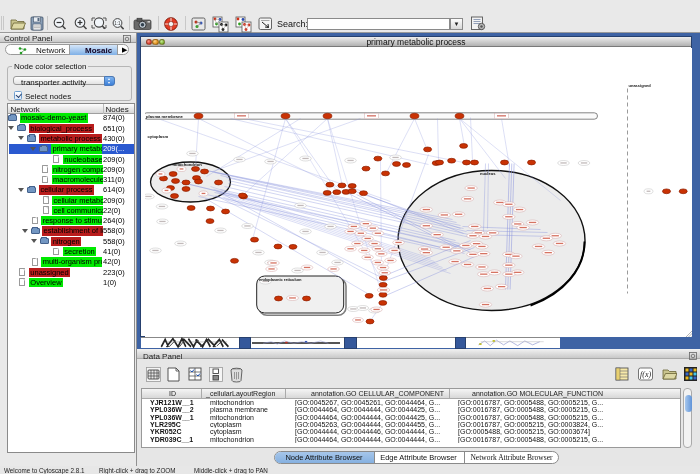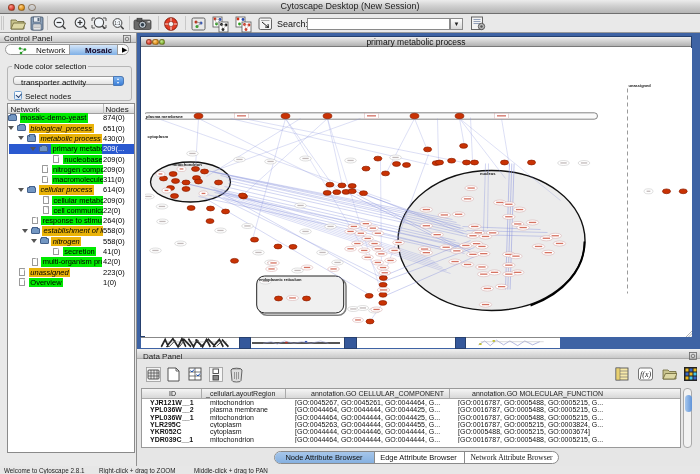--- a/index.html
+++ b/index.html
@@ -20,38 +20,38 @@
 #cpanel{left:0;top:33px;width:137px;height:433px;background:#e9e9e9;border-right:1px solid #909090;}
 #cpanel-hdr{left:0;top:0;width:136px;height:10px;background:linear-gradient(#f2f2f2,#c9c9c9);border-bottom:1px solid #9a9a9a;}
 #cpanel-hdr span{position:absolute;left:4px;top:1px;font-size:8px;color:#222;}
 #tabs{left:5px;top:11px;width:124px;height:11px;background:#fdfdfd;border:1px solid #9a9a9a;border-radius:5.5px;}
 #tab-mosaic{position:absolute;left:63px;top:0;width:49px;height:9.5px;background:linear-gradient(#d5e6f9,#7fb0e6);border-left:1px solid #9a9a9a;border-right:1px solid #9a9a9a;}
 #tabs .nt{position:absolute;left:30px;top:1px;font-size:8px;color:#111;}
 #tabs .mt{position:absolute;left:79px;top:1px;font-size:8px;font-weight:bold;color:#102;}
 #tabs .ar{position:absolute;left:116px;top:1px;font-size:7px;color:#000;}
 #grpbox{left:7px;top:32.5px;width:125px;height:35.5px;border:1px solid #b5b5b5;border-radius:3px;}
 #grpbox-lbl{position:absolute;left:4px;top:-5px;background:#e9e9e9;padding:0 2px;font-size:8px;color:#111;}
-#combo{position:absolute;left:5px;top:9px;width:111px;height:9.5px;background:linear-gradient(#ffffff,#e3e3e3);border:1px solid #999;border-radius:3px;}
+#combo{position:absolute;left:5px;top:9px;width:102px;height:9.5px;background:linear-gradient(#ffffff,#e3e3e3);border:1px solid #999;border-radius:3px;}
 #combo .txt{position:absolute;left:7px;top:1px;font-size:8px;color:#111;}
 #combo .step{position:absolute;right:-0.5px;top:-0.5px;width:10.5px;height:9.7px;background:linear-gradient(#7fb4ef,#3c7fd8);border:1px solid #4a79b8;border-radius:0 3px 3px 0;}
 #combo .step:before{content:"";position:absolute;left:3px;top:1.2px;border:1.8px solid transparent;border-bottom:2.2px solid #fff;border-top:none;}
 #combo .step:after{content:"";position:absolute;left:3px;bottom:1.2px;border:1.8px solid transparent;border-top:2.2px solid #fff;border-bottom:none;}
 #chk{left:13.5px;top:58px;width:8.5px;height:8.5px;background:linear-gradient(#fff,#dce9f8);border:1px solid #6f9fd0;border-radius:1.5px;}
 #chk:before{content:"";position:absolute;left:1.5px;top:1px;width:4px;height:2.5px;border-left:1.6px solid #223a66;border-bottom:1.6px solid #223a66;transform:rotate(-50deg);}
 #chk-lbl{left:25px;top:59px;font-size:8px;color:#111;}
 #treebox{left:6.5px;top:70px;width:128px;height:350px;background:#fff;border:1px solid #8a8a8a;}
 #tree-hdr{position:absolute;left:0;top:0;width:126.5px;height:9.5px;background:linear-gradient(#fdfdfd,#d7d7d7);border-bottom:1px solid #9f9f9f;font-size:8px;color:#222;}
 #tree-hdr .c1{position:absolute;left:3px;top:0.5px;}
 #tree-hdr .c2{position:absolute;left:98px;top:0.5px;}
 #tree-hdr .dv{position:absolute;left:95.5px;top:0;width:1px;height:9.5px;background:#bbb;}
 .trow{position:absolute;left:0;width:126.5px;height:10.27px;font-size:7.5px;}
 .trow .lbl{position:absolute;top:0.3px;height:9.3px;line-height:9.5px;padding:0 1.5px;white-space:nowrap;overflow:hidden;color:#000;}
 .trow .num{position:absolute;left:95.5px;top:0.3px;font-size:7.5px;line-height:9.5px;color:#000;}
 .g{background:#00ea00;}
-.r{background:#eab308;font-style:italic;}
+.r{background:#b91c1c;}
 .arrow{position:absolute;top:2.5px;width:0;height:0;border:3px solid transparent;border-top:4px solid #555;}
 .fold{position:absolute;top:1.5px;width:9px;height:6.5px;background:#7296c2;border:0.5px solid #44618c;border-radius:1px;}
 .fold:before{content:"";position:absolute;left:0.5px;top:-2px;width:4px;height:1.5px;background:#7296c2;border:0.5px solid #44618c;border-bottom:none;border-radius:1px 1px 0 0;}
 .leaf{position:absolute;top:0.8px;width:6px;height:7.8px;background:#fff;border:0.6px solid #9a9a9a;border-radius:0.5px;}
 .leaf:before{content:"";position:absolute;right:-0.5px;top:-0.5px;border:1.6px solid transparent;border-top-color:#d9d9d9;border-right-color:#d9d9d9;}
 
 #mdi{left:137px;top:33px;width:563px;height:396px;background:#3e63a4;border-bottom:1.5px solid #24406e;}
 #win{position:absolute;left:3px;top:2.5px;width:552px;height:301px;border:1px solid #26406e;background:#fff;}
 #win-title{position:absolute;left:0;top:0;width:550px;height:10px;background:linear-gradient(#ededed,#b2b2b2);border-bottom:1px solid #7a7a7a;}
 #win-title .t{width:100%;text-align:center;font-size:8.5px;color:#111;line-height:10px;display:block;}
@@ -72,26 +72,20 @@
 #dtabs{position:absolute;left:136.5px;top:101.5px;height:13.5px;background:#fff;border:1px solid #8a8a8a;border-radius:6.75px;font-size:7.5px;color:#111;}
 #dtabs .seg{position:absolute;top:0;height:11.5px;line-height:12px;text-align:center;}
 #dtabs .sel{background:linear-gradient(#a6c6ea,#85b0e0);}
 
 #status{left:0;top:466px;width:700px;height:8px;background:#e7e7e7;font-size:6.3px;color:#222;}
 #status span{position:absolute;top:0.5px;}
 .icon{position:absolute;}
 </style></head>
 <body>
 <div id="app">
-  <div class="abs" id="titlebar">
-    <div class="light" style="left:7.5px;background:radial-gradient(circle at 35% 30%,#ff9a8a,#dd4538 60%,#b2271c);"></div>
-    <div class="light" style="left:17.8px;background:radial-gradient(circle at 35% 30%,#ffd28a,#e49a25 60%,#b9770e);"></div>
-    <div class="light" style="left:28.1px;background:radial-gradient(circle at 35% 30%,#c8e89a,#8abe3e 60%,#5f9420;"></div>
-    <div class="t">Cytoscape Desktop (New Session)</div>
-  </div>
   <div class="abs" id="toolbar">
     <div class="sep" style="left:1px"></div><div class="sep" style="left:3px"></div>
     <div class="sep" style="left:47px"></div><div class="sep" style="left:129px"></div>
     <div class="sep" style="left:158px"></div><div class="sep" style="left:185px"></div>
     <svg class="icon" style="left:9px;top:2px" width="17" height="15" viewBox="0 0 17 15">
       <path d="M2 4 h5 l1.5 1.5 H15 V13 H2 Z" fill="#c9c48e" stroke="#6b6436" stroke-width="0.8"></path>
       <path d="M2 13 L4.5 7 H16.5 L14 13 Z" fill="#ddd8a4" stroke="#6b6436" stroke-width="0.8"></path>
     </svg>
     <svg class="icon" style="left:30px;top:2px" width="14" height="15" viewBox="0 0 14 15">
       <rect x="1" y="1" width="12" height="13" rx="1" fill="#8ba0b8" stroke="#3e4f66" stroke-width="0.8"></rect>

